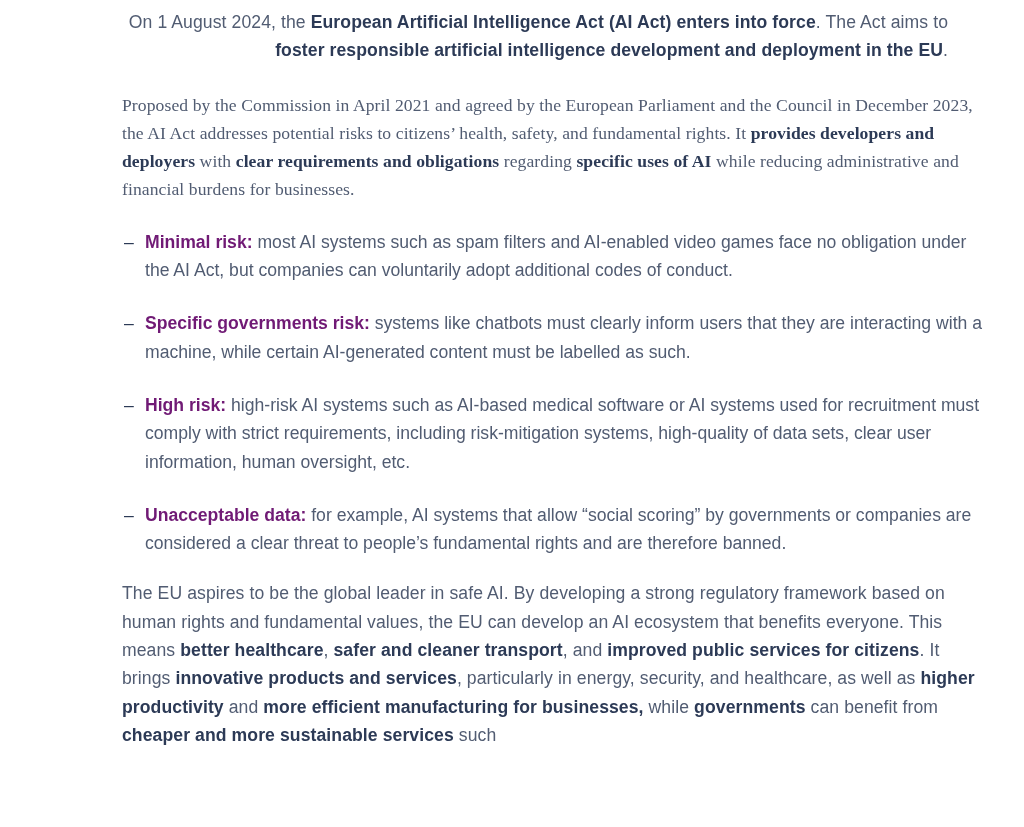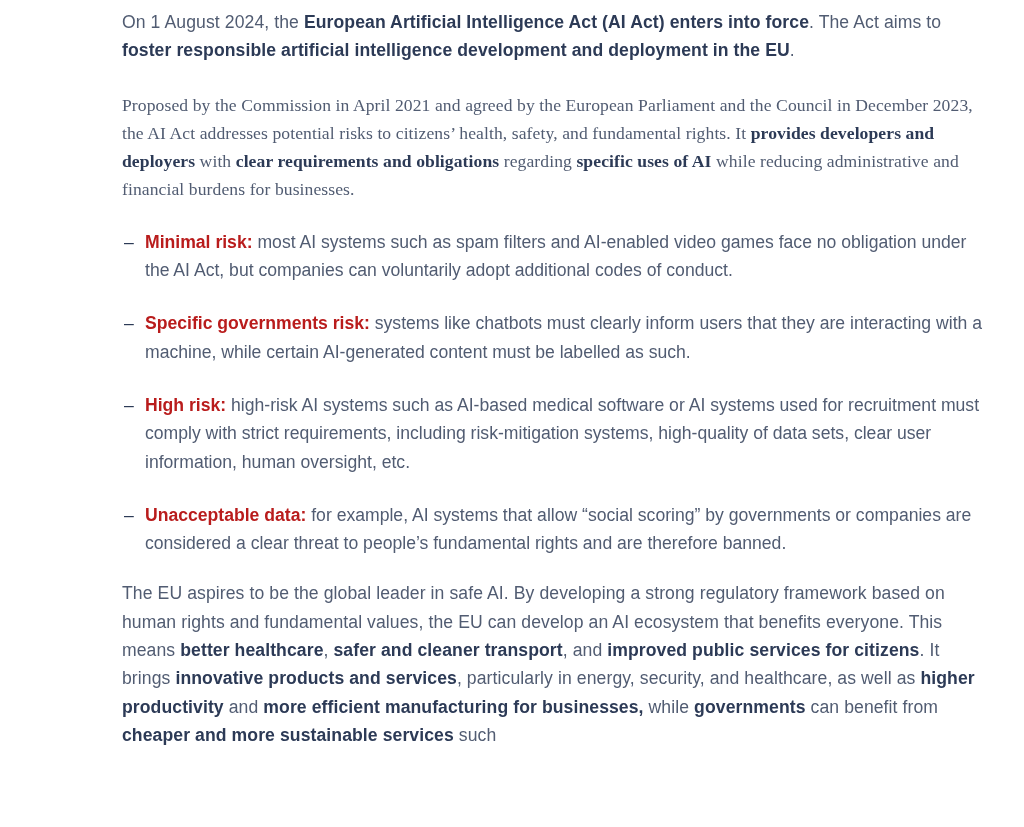--- a/index.html
+++ b/index.html
@@ -50,31 +50,31 @@
   }
   .risk-dash {
     position: absolute;
     left: 2px;
     top: 0;
     color: #2c3a56;
     font-weight: 400;
   }
   .risk-term {
     font-weight: 700;
-    color: #b91c1c;
+    color: #701a75;
   }
   .list-block {
     margin-top: -2px;
   }
   .last-para {
     margin-top: 7px;
     margin-bottom: 0;
     max-width: 856px;
   }
-  .p-intro { max-width: 826px; }
+  .p-intro { max-width: 826px; text-align: right; }
   .p-proposed { max-width: 852px; font-family: Liberation Serif, serif; }
   .p-uniform { max-width: 820px; }
 </style>
 </head>
 <body>
 
 <div class="article">
 
   <p class="para p-intro"><span>On 1 August 2024, the </span><span class="bold">European Artificial Intelligence Act (AI Act) enters into force</span><span>. The Act aims to </span><span class="bold">foster responsible artificial intelligence development and deployment in the EU</span><span>.</span></p>
 

